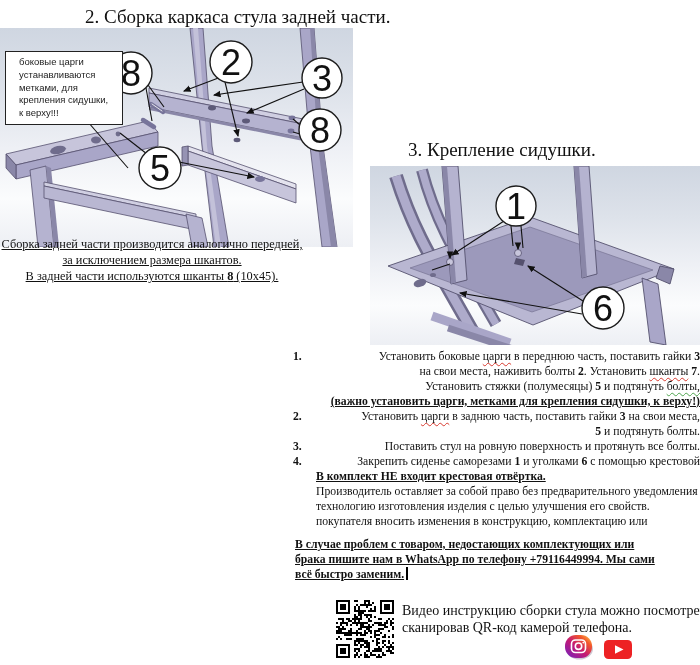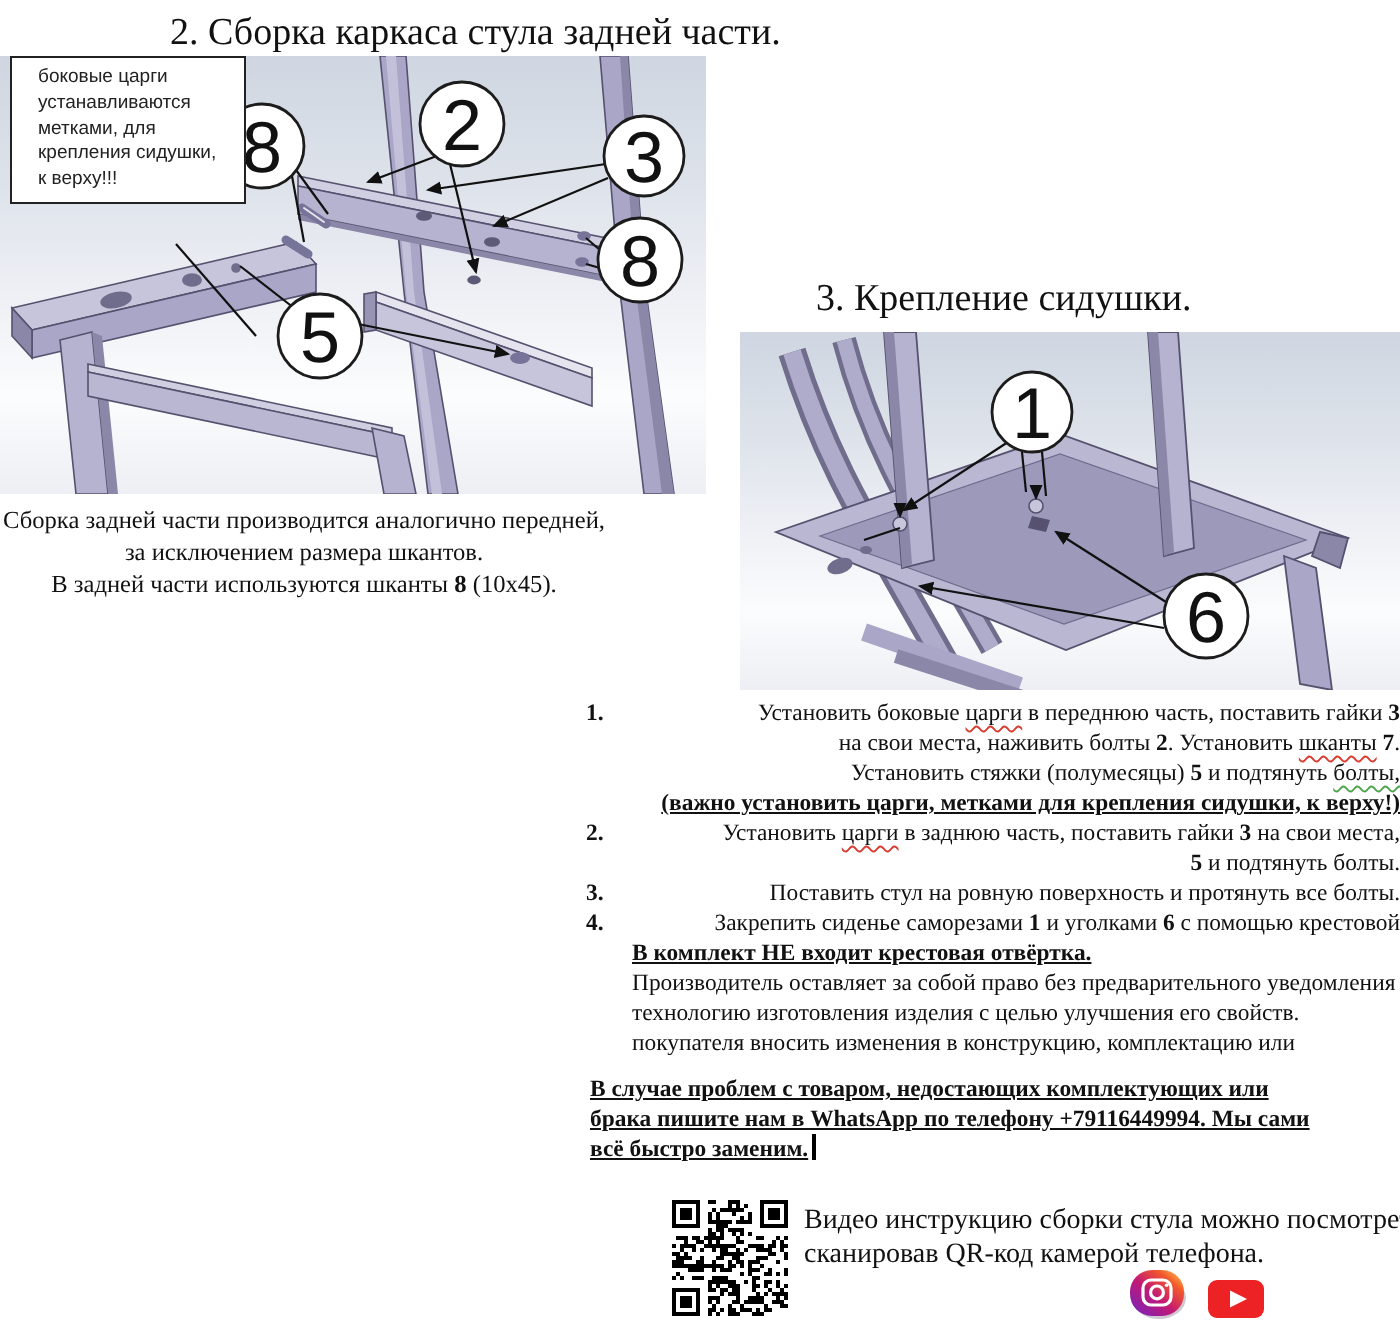--- a/index.html
+++ b/index.html
@@ -114,28 +114,28 @@
         <circle cx="231" cy="34" r="21" fill="#fff" stroke="#1c1c1c" stroke-width="1.4"></circle>
         <text class="co" x="231" y="47">2</text>
         <circle cx="322" cy="50" r="20" fill="#fff" stroke="#1c1c1c" stroke-width="1.4"></circle>
         <text class="co" x="322" y="63">3</text>
         <circle cx="320" cy="102" r="21" fill="#fff" stroke="#1c1c1c" stroke-width="1.4"></circle>
         <text class="co" x="320" y="115">8</text>
         <circle cx="160" cy="140" r="21" fill="#fff" stroke="#1c1c1c" stroke-width="1.4"></circle>
         <text class="co" x="160" y="153">5</text>
       </g>
     </svg>
-    <div class="abs notebox" style="left:5px;top:0;width:98px;padding-left:13px;">боковые царги
+    <div class="abs notebox" style="left:5px;top:23px;width:98px;padding-left:13px;">боковые царги
 устанавливаются
 метками, для
 крепления сидушки,
 к верху!!!</div>
   </div>
 
-  <div class="abs caption" style="left:0;top:252px;">
+  <div class="abs caption" style="left:0;top:236px;text-decoration:underline;">
     <div class="ln">Сборка задней части производится аналогично передней,</div>
     <div class="ln">за исключением размера шкантов.</div>
     <div class="ln"><span>В задней части используются шканты </span><span class="b">8</span><span> (10x45).</span></div>
   </div>
 
   <div class="abs h" style="left:408px;top:139px;">3.   Крепление сидушки.</div>
 
   <div class="abs diagram" style="left:370px;top:166px;width:330px;height:179px;">
     <svg width="330" height="179" viewBox="0 0 330 179">
       <defs>

